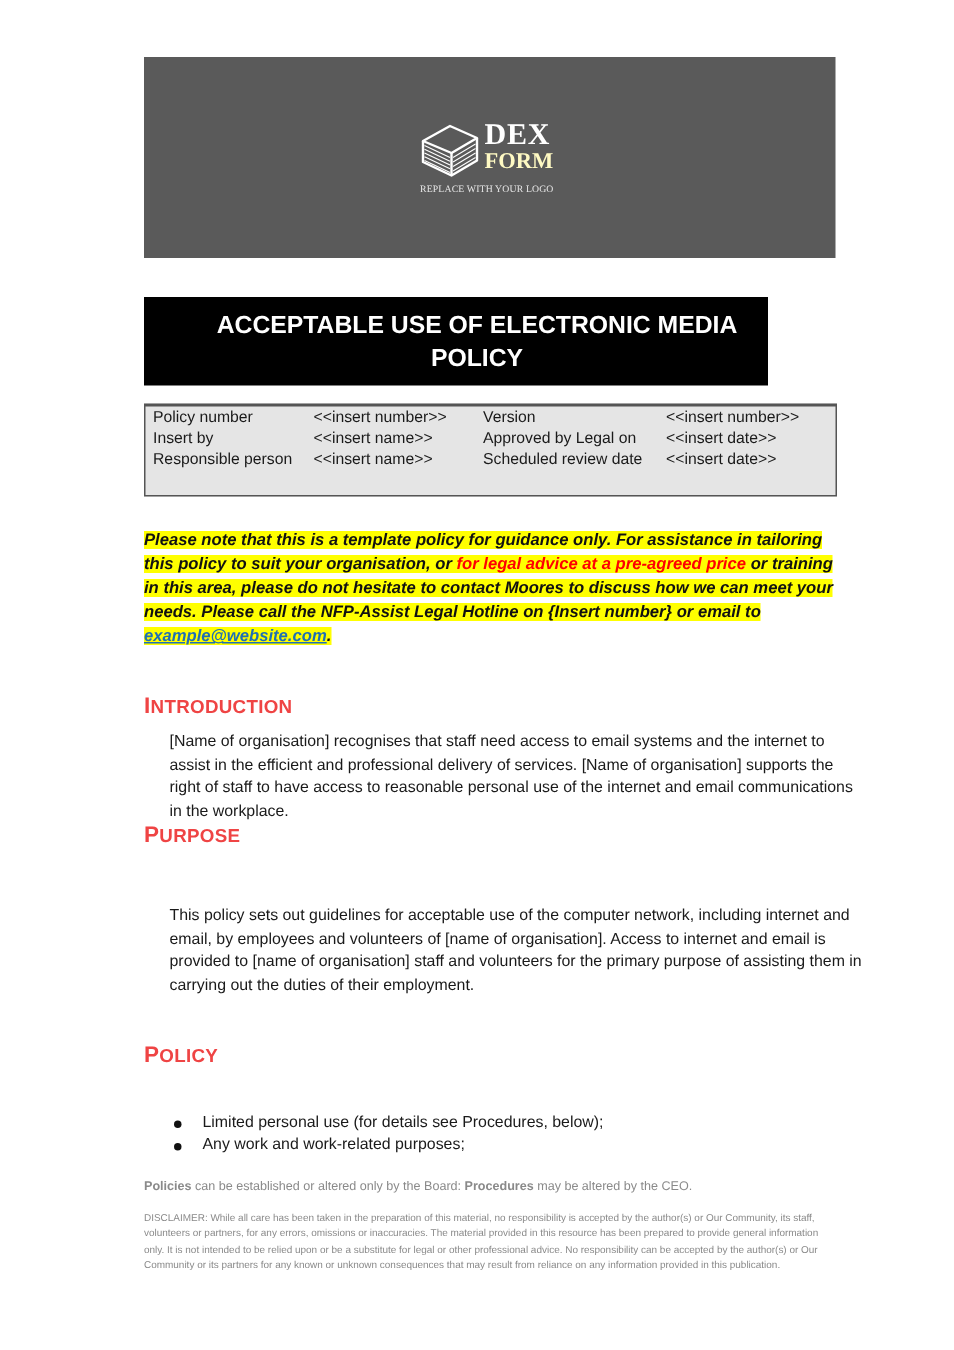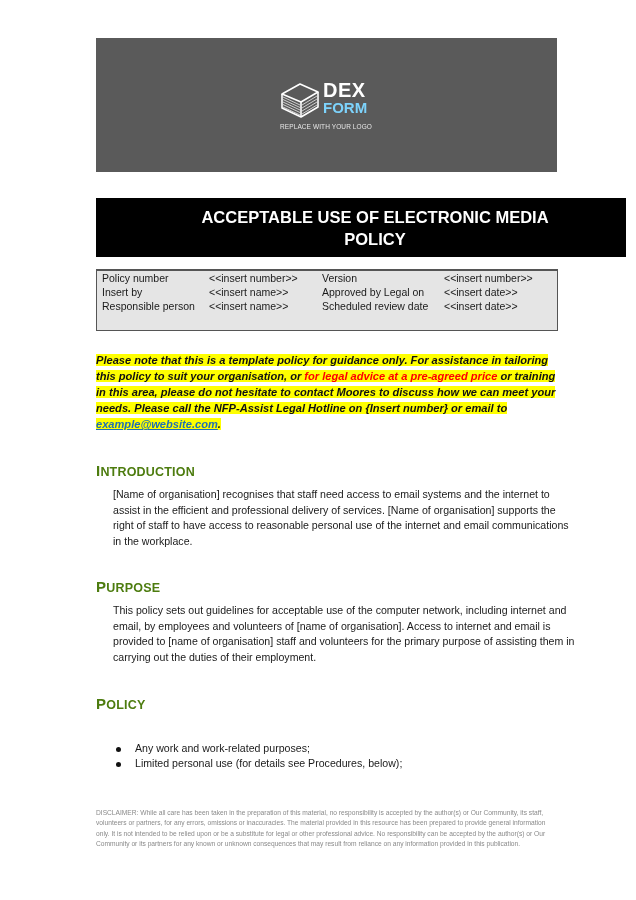--- a/index.html
+++ b/index.html
@@ -6,58 +6,58 @@
     body {
       width: 636px; height: 900px; background: #ffffff; position: relative; overflow: hidden;
       font-family: "Liberation Sans", sans-serif; color: #1a1a1a;
     }
     .page { position: absolute; left: 0; top: 0; width: 636px; height: 900px; }
     .logo-box {
       position: absolute; left: 96px; top: 38px; width: 461px; height: 134px;
       background: #5a5a5a;
     }
     .logo-inner {
-      position: absolute; left: 184px; top: 42px; width: 96px; height: 54px;
+      position: absolute; left: 184px; top: 42px; width: 96px; height: 54px; font-family: Liberation Serif, serif;
     }
     .logo-icon { position: absolute; left: 0; top: 0; width: 40px; height: 40px; }
     .logo-dex {
       position: absolute; left: 43px; top: 0px; font-weight: bold; font-size: 20px; color: #fff;
       line-height: 20px; letter-spacing: 0.5px;
     }
     .logo-form {
-      position: absolute; left: 43px; top: 19px; font-weight: bold; font-size: 15px; color: #7dd3fc;
+      position: absolute; left: 43px; top: 19px; font-weight: bold; font-size: 15px; color: #fef9c3;
       line-height: 18px;
     }
     .logo-sub {
       position: absolute; left: 0px; top: 43px; width: 100px; font-size: 6.5px; color: #e6e6e6;
       white-space: nowrap; letter-spacing: 0.1px;
     }
     .title-box {
-      position: absolute; left: 96px; top: 198px; width: 530px; height: 59px; background: #000;
+      position: absolute; left: 96px; top: 198px; width: 416px; height: 59px; background: #000;
       color: #fff; text-align: center; font-weight: bold; font-size: 16.5px; line-height: 22px;
       padding-top: 8px; box-sizing: border-box; padding-left: 28px;
     }
     .meta-table {
       position: absolute; left: 96px; top: 269px; width: 462px; height: 62px;
       background: #e5e5e5; border: 1px solid #555; box-sizing: border-box;
       border-top: 2px solid #555;
       font-size: 10.5px; color: #1a1a1a;
     }
     .meta-row { position: relative; height: 14px; line-height: 14px; }
     .meta-cell { position: absolute; top: 0; white-space: nowrap; }
     .c1 { left: 5px; } .c2 { left: 112px; } .c3 { left: 225px; } .c4 { left: 347px; }
     .notice {
       position: absolute; left: 96px; top: 352px; width: 462px;
       font-size: 11.1px; line-height: 16px; font-weight: bold; font-style: italic; color: #111;
     }
     .notice span.hl { background: #ffff00; margin-top: 29px; }
     .notice .red { color: #ff0000; }
     .notice a { color: #1f6fb5; text-decoration: underline; }
     .h2 {
-      position: absolute; left: 96px; font-weight: bold; font-size: 12.5px; color: #4d7c0f;
+      position: absolute; left: 96px; font-weight: bold; font-size: 12.5px; color: #ef4444;
       letter-spacing: 0.2px;
     }
     .h2 .big { font-size: 15px; }
     .para {
       position: absolute; left: 96px; width: 462px; font-size: 10.6px; line-height: 15.5px; color: #1a1a1a; margin-left: 17px;
     }
     .bullets { position: absolute; left: 96px; width: 462px; font-size: 10.6px; line-height: 15px; }
     .bullet { position: relative; padding-left: 39px; }
     .bullet .dot {
       position: absolute; left: 20px; top: 6px; width: 5px; height: 5px; border-radius: 50%; background: #111;
@@ -128,32 +128,33 @@
     </div>
   </div>
 
   <div class="notice">
     <span class="hl"><span>Please note that this is a template policy for guidance only.  For assistance in tailoring this policy to suit your organisation,  or </span><span class="red">for legal advice at a pre-agreed price</span><span> or training in this area, please do not hesitate to contact Moores to discuss how we can meet your needs. Please call the NFP-Assist Legal Hotline on {Insert number} or email to </span><a>example@website.com</a><span>.</span></span>
   </div>
 
   <div class="h2" style="top:462px;"><span class="big">I</span><span>NTRODUCTION</span></div>
   <div class="para" style="top:487px;">[Name of organisation] recognises that staff need access to email systems and the internet to assist in the efficient and professional delivery of services.  [Name of organisation] supports the right  of staff to have access to reasonable personal use of the internet and email communications in the workplace.</div>
 
-  <div class="h2" style="top:578px;"><span class="big">P</span><span>URPOSE</span></div>
+  <div class="h2" style="top:548px;"><span class="big">P</span><span>URPOSE</span></div>
   <div class="para" style="top:603px;">This policy sets out guidelines for acceptable use of the computer network, including internet and email, by employees and volunteers of [name of organisation].  Access to internet and email is provided to [name of organisation] staff and volunteers for the primary purpose of assisting them in carrying out the duties of their employment.</div>
 
   <div class="h2" style="top:695px;"><span class="big">P</span><span>OLICY</span></div>
 
   <div class="bullets" style="top:741px;">
     <div class="bullet">
       <span class="dot"></span>
-      <span>Any work and work-related purposes;</span>
+      <span>Limited personal use (for details see Procedures, below);</span>
     </div>
     <div class="bullet">
       <span class="dot"></span>
-      <span>Limited personal use (for details see Procedures, below);</span>
+      <span>Any work and work-related purposes;</span>
     </div>
   </div>
 
+  <div class="footer-note"><b>Policies</b><span>  can be established or altered only by the Board:  </span><b>Procedures</b><span> may  be altered by the CEO.</span></div>
 
   <div class="disclaimer">DISCLAIMER: While all care has been taken in the preparation of this material, no responsibility is accepted by the author(s) or Our Community, its staff, volunteers or partners, for any errors, omissions or inaccuracies. The material provided in this resource has been prepared to provide general information only. It is not intended to be relied upon or be a substitute for legal or other professional advice. No responsibility can be accepted by the author(s) or Our Community or its partners for any known or unknown consequences that may result from reliance on any information provided in this publication.</div>
 
 </div>
 
 </body></html>

